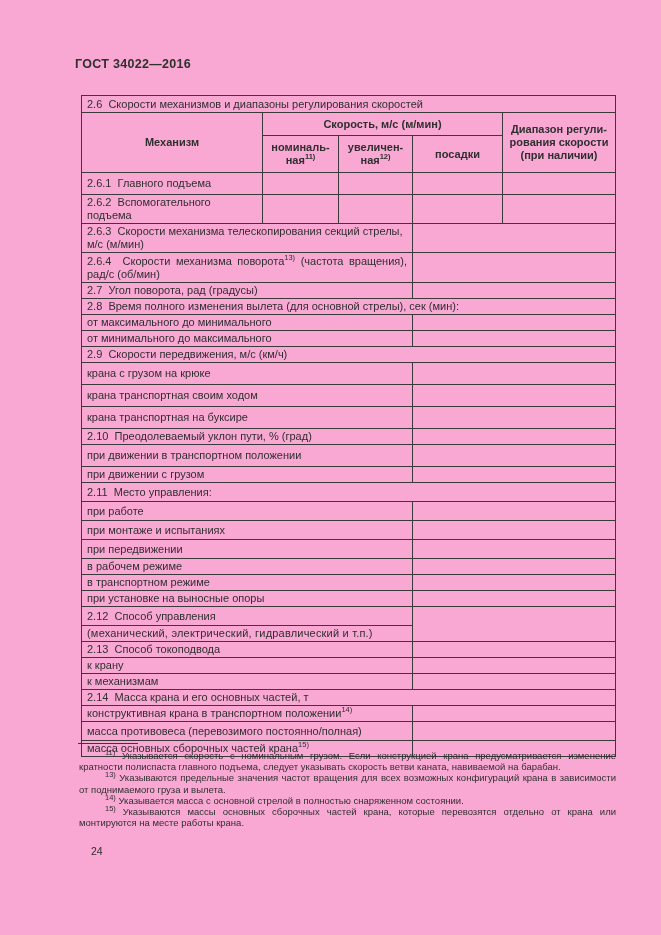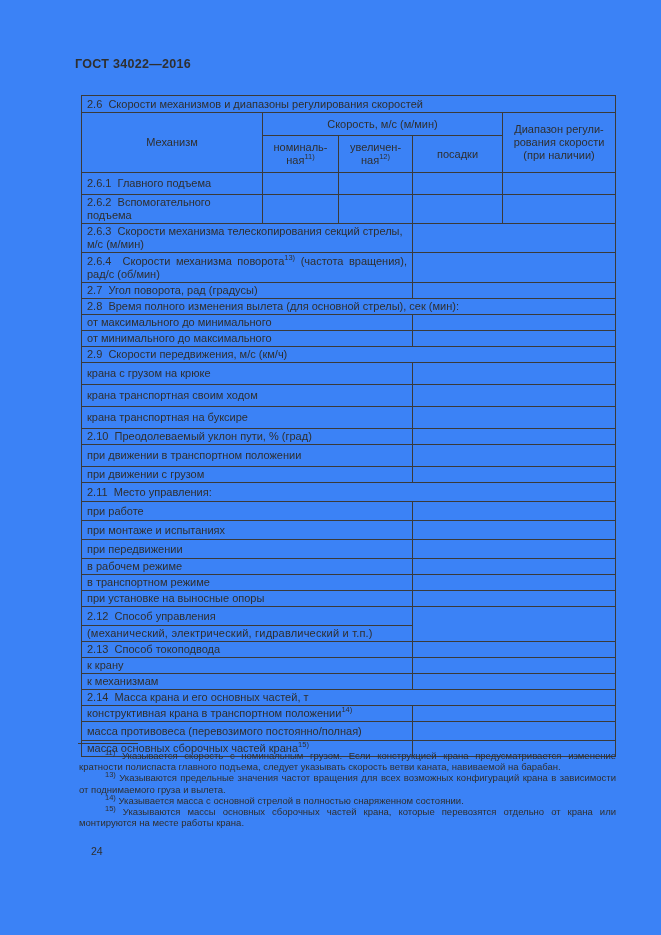--- a/index.html
+++ b/index.html
@@ -1,34 +1,34 @@
 <!DOCTYPE html>
 <html><head>
 <meta charset="utf-8">
 <style>
   html,body { margin:0; padding:0; background:#ffffff; }
   .page {
-    position:relative; width:661px; height:935px; background:#3b82f6;
+    position:relative; width:661px; height:935px; background:#f9a8d4;
     font-family:"Liberation Sans", sans-serif; color:#2f2f2f; overflow:hidden;
   }
   .gost-header {
     position:absolute; left:75px; top:57px;
     font-size:12.5px; font-weight:bold; letter-spacing:0.3px;
   }
   table.spec {
     position:absolute; left:81px; top:95px; width:534px;
     border-collapse:collapse; table-layout:fixed;border-radius:14px;
   }
   table.spec td {
     border:1px solid #3a3a3a; font-size:11px; line-height:13px;
     padding:1px 5px; vertical-align:middle; color:#2f2f2f;
     overflow:hidden;
   }
   tr.title-row td { height:14px; }
-  td.hc { text-align:center; font-weight:normal; }
+  td.hc { text-align:center; font-weight:bold; }
   tr.hdr1 td { height:20px; }
   tr.hdr2 td { height:34px; }
   td.pre { white-space:pre-line; line-height:12.5px; }
   td.lbl { text-align:left; }
   td.ind1 { padding-left:44px; }
   td.ind2 { padding-left:70px; }
   td.just { text-align:justify; }
   td.small-note { font-size:8.5px; letter-spacing:0.2px; line-height:10px;margin-left:48px; }
   sup { font-size:7.5px; line-height:0; }
   tr.h-a { height:16px; }

